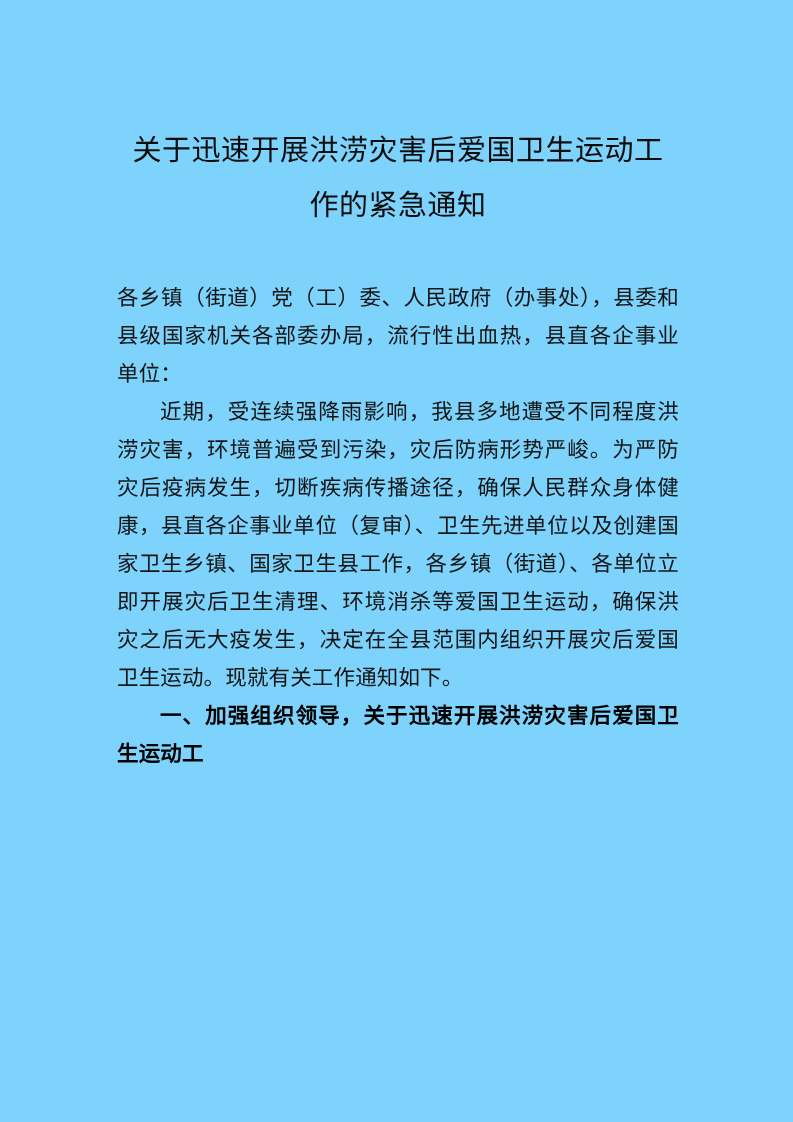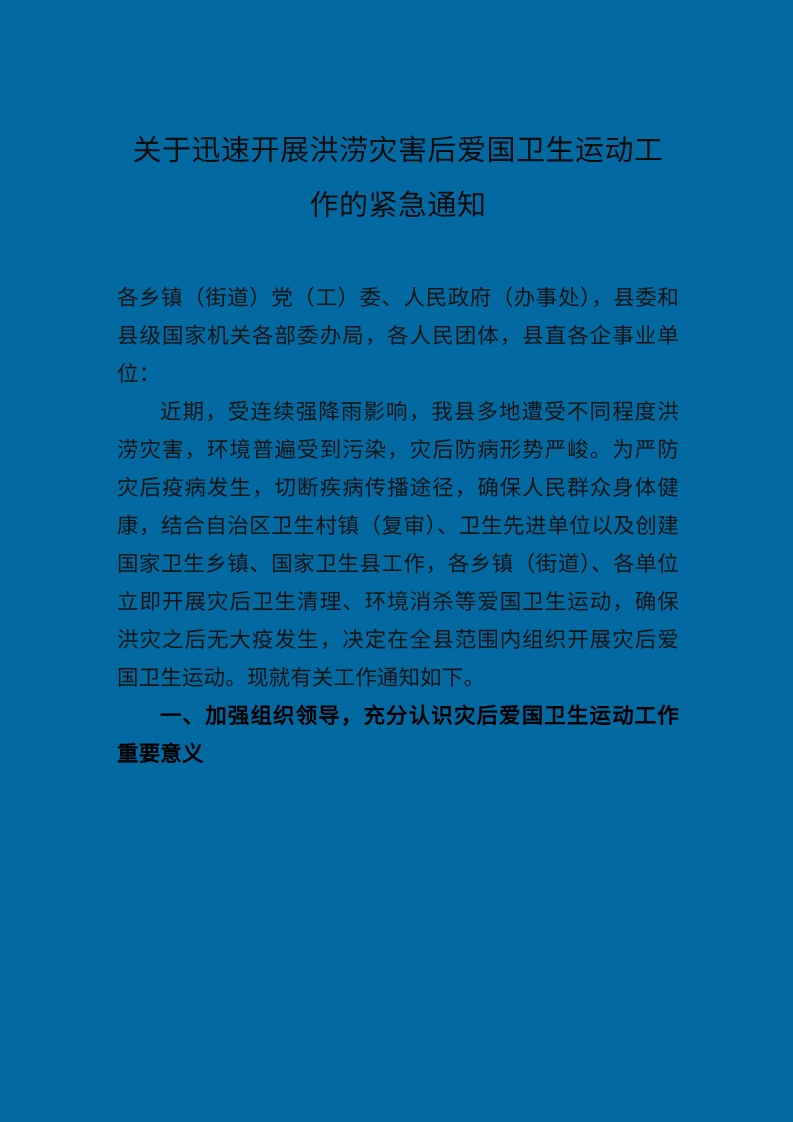--- a/index.html
+++ b/index.html
@@ -14,21 +14,21 @@
     overflow: hidden;
     font-family: "DejaVu Serif", "Liberation Serif", serif;
     color: #000000;
     -webkit-font-smoothing: antialiased;
   }
 
   .page {
     position: relative;
     width: 793px;
     height: 1122px;
-    background: #0369a1;
+    background: #7dd3fc;
     box-sizing: border-box;
   }
 
   
   .content {
     position: absolute;
     left: 117px;
     top: 0;
     width: 562px;
   }
@@ -88,21 +88,21 @@
 <body>
 
 <div class="page">
   <div class="content">
 
     <h1 class="doc-title">关于迅速开展洪涝灾害后爱国卫生运动工
 作的紧急通知</h1>
 
     <div class="title-spacer"></div>
 
-    <p class="body-para">各乡镇（街道）党（工）委、人民政府（办事处），县委和县级国家机关各部委办局，各人民团体，县直各企事业单位：</p>
+    <p class="body-para">各乡镇（街道）党（工）委、人民政府（办事处），县委和县级国家机关各部委办局，流行性出血热，县直各企事业单位：</p>
 
-    <p class="body-para indent">近期，受连续强降雨影响，我县多地遭受不同程度洪涝灾害，环境普遍受到污染，灾后防病形势严峻。为严防灾后疫病发生，切断疾病传播途径，确保人民群众身体健康，结合自治区卫生村镇（复审）、卫生先进单位以及创建国家卫生乡镇、国家卫生县工作，各乡镇（街道）、各单位立即开展灾后卫生清理、环境消杀等爱国卫生运动，确保洪灾之后无大疫发生，决定在全县范围内组织开展灾后爱国卫生运动。现就有关工作通知如下。</p>
+    <p class="body-para indent">近期，受连续强降雨影响，我县多地遭受不同程度洪涝灾害，环境普遍受到污染，灾后防病形势严峻。为严防灾后疫病发生，切断疾病传播途径，确保人民群众身体健康，县直各企事业单位（复审）、卫生先进单位以及创建国家卫生乡镇、国家卫生县工作，各乡镇（街道）、各单位立即开展灾后卫生清理、环境消杀等爱国卫生运动，确保洪灾之后无大疫发生，决定在全县范围内组织开展灾后爱国卫生运动。现就有关工作通知如下。</p>
 
-    <h2 class="section-heading">一、加强组织领导，充分认识灾后爱国卫生运动工作重要意义</h2>
+    <h2 class="section-heading">一、加强组织领导，关于迅速开展洪涝灾害后爱国卫生运动工</h2>
 
 
   </div>
 </div>
 
 </body></html>

